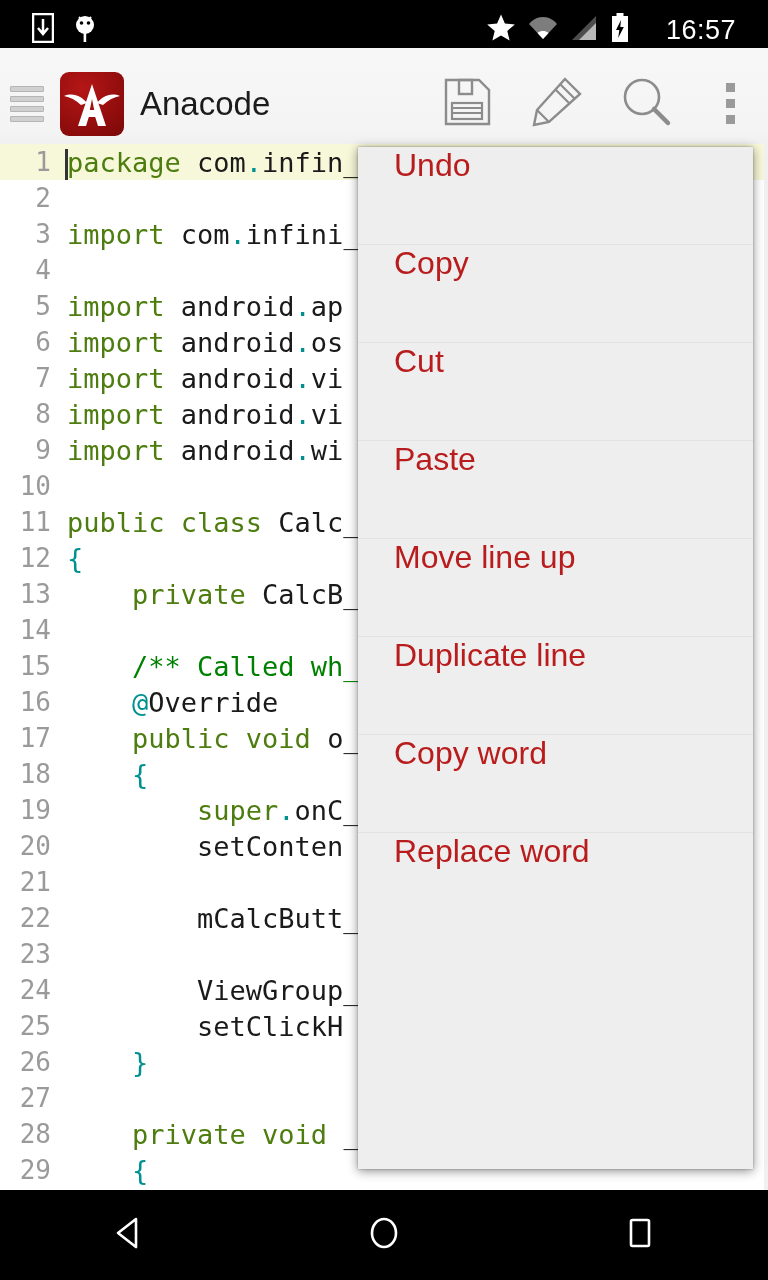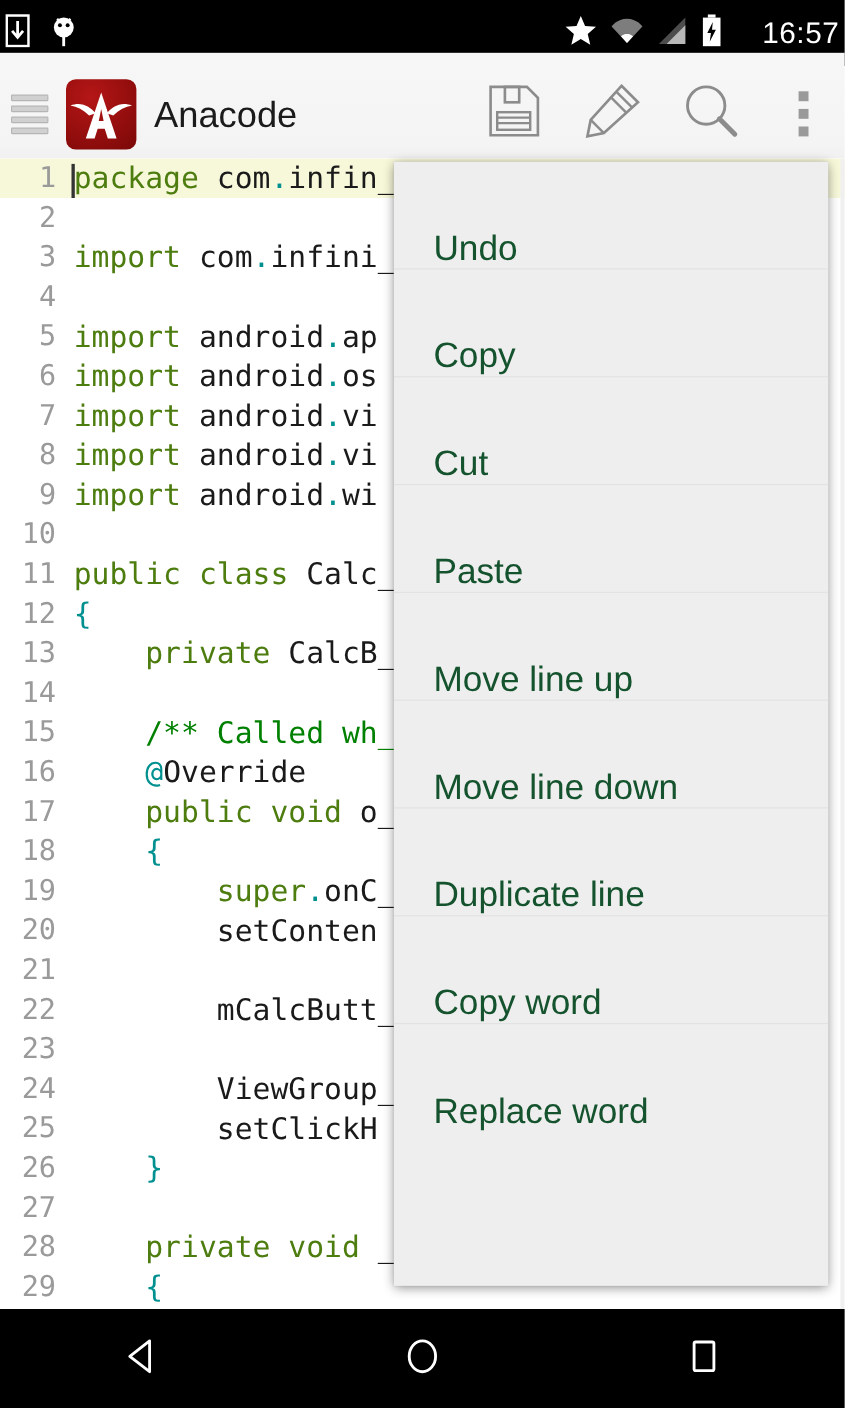--- a/index.html
+++ b/index.html
@@ -10,21 +10,21 @@
     font-family: "Liberation Sans", sans-serif;
   }
   #screen { position: relative; width: 768px; height: 1280px; overflow: hidden; }
 
   
   .statusbar {
     position: absolute; top: 0; left: 0;
     width: 768px; height: 60px;
     background: #000000;
     display: flex; align-items: center;
-    padding: 0 5px;
+    padding: 0 32px;
     gap: 32px;
   }
   .sb-left { display: flex; align-items: center; gap: 18px; }
   .sb-right { margin-left: auto; display: flex; align-items: center; gap: 12px; }
   .sb-time {
     color: #ffffff; font-size: 27px; letter-spacing: .5px;
     font-family: "Liberation Sans", sans-serif; margin-left: 4px;
   }
   .ic { display: block; }
 
@@ -108,23 +108,23 @@
 
   
   .ctxmenu {
     position: absolute; left: 358px; top: 147px;
     width: 395px; height: 1022px;
     background: #eeeeee;
     box-shadow: 0 2px 10px rgba(0,0,0,.45), 0 0 2px rgba(0,0,0,.3);
     overflow: hidden;
   }
   .mi {
-    height: 98px; display: flex; align-items: flex-end;
+    height: 98px; display: flex; align-items: flex-start;
     padding-left: 36px;
-    font-size: 32px; color: #14532d;
+    font-size: 32px; color: #b91c1c;
     border-bottom: 1px solid #e2e2e2;
     font-family: "Liberation Sans", sans-serif;
   }
   .mi:last-child { border-bottom: none; }
 
   
   .navbar {
     position: absolute; bottom: 0; left: 0;
     width: 768px; height: 90px; background: #000000;
     display: flex; align-items: center; justify-content: space-around;
@@ -283,23 +283,20 @@
       <div class="mi">
         <span>Cut</span>
       </div>
       <div class="mi">
         <span>Paste</span>
       </div>
       <div class="mi">
         <span>Move line up</span>
       </div>
       <div class="mi">
-        <span>Move line down</span>
-      </div>
-      <div class="mi">
         <span>Duplicate line</span>
       </div>
       <div class="mi">
         <span>Copy word</span>
       </div>
       <div class="mi">
         <span>Replace word</span>
       </div>
     </div>
 

